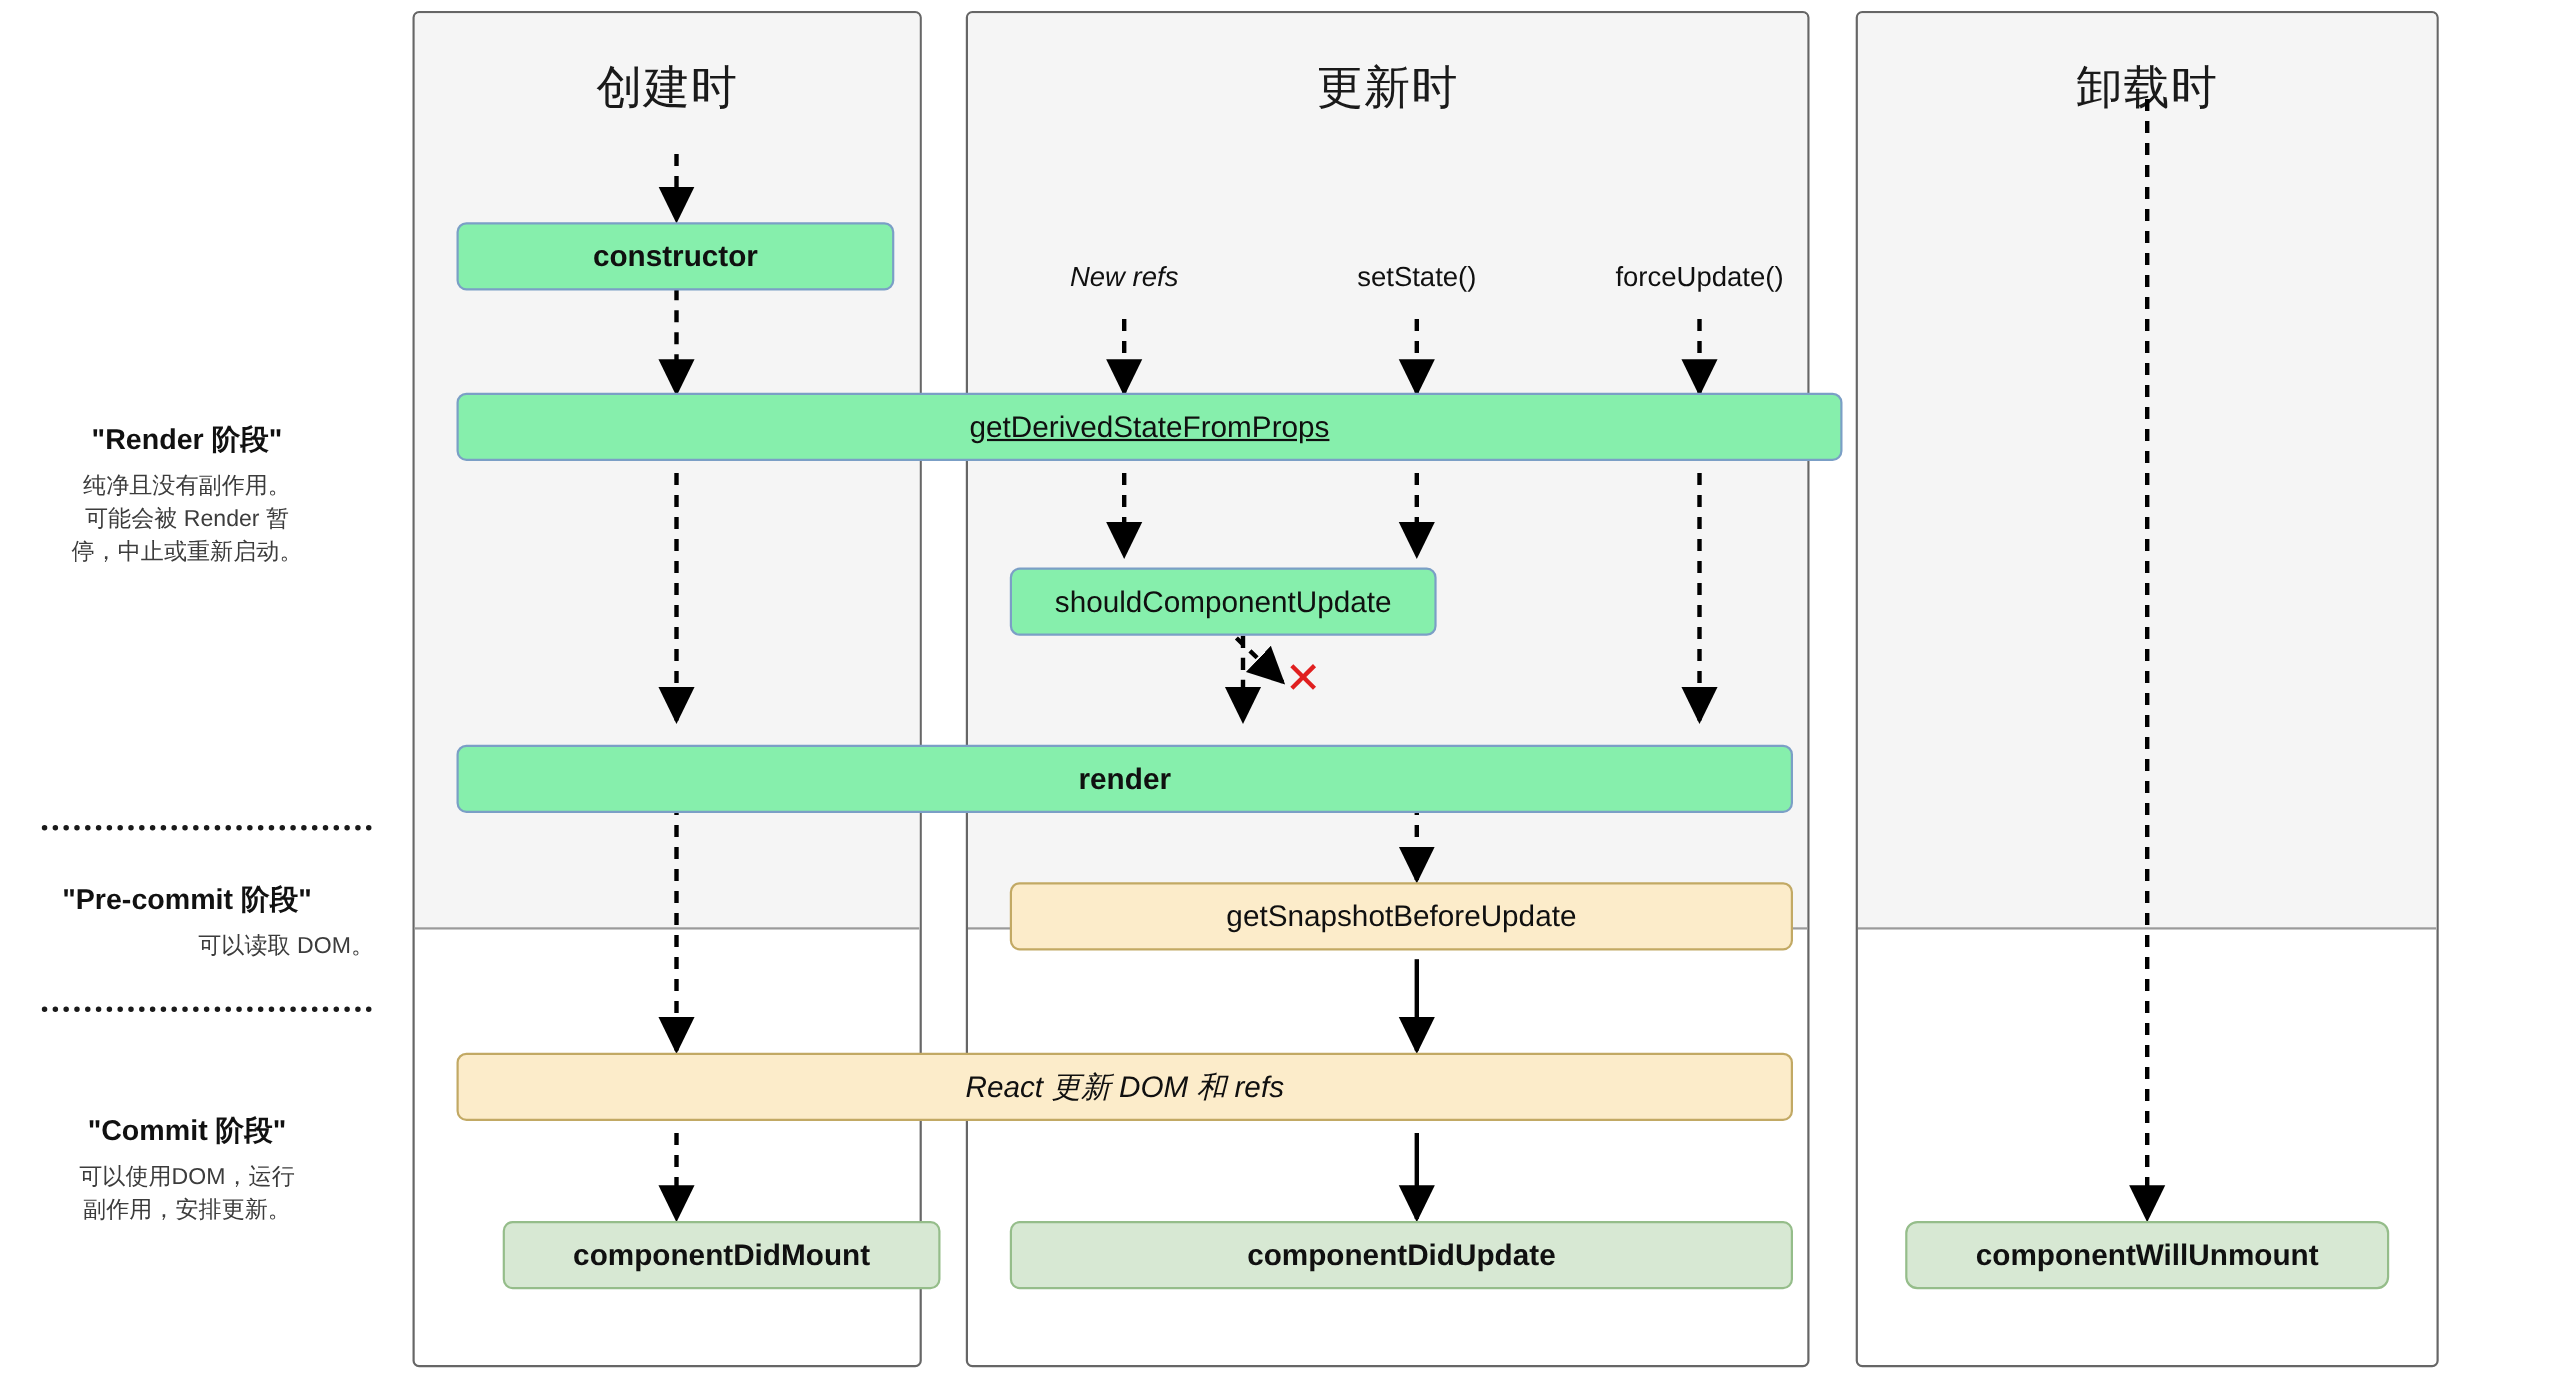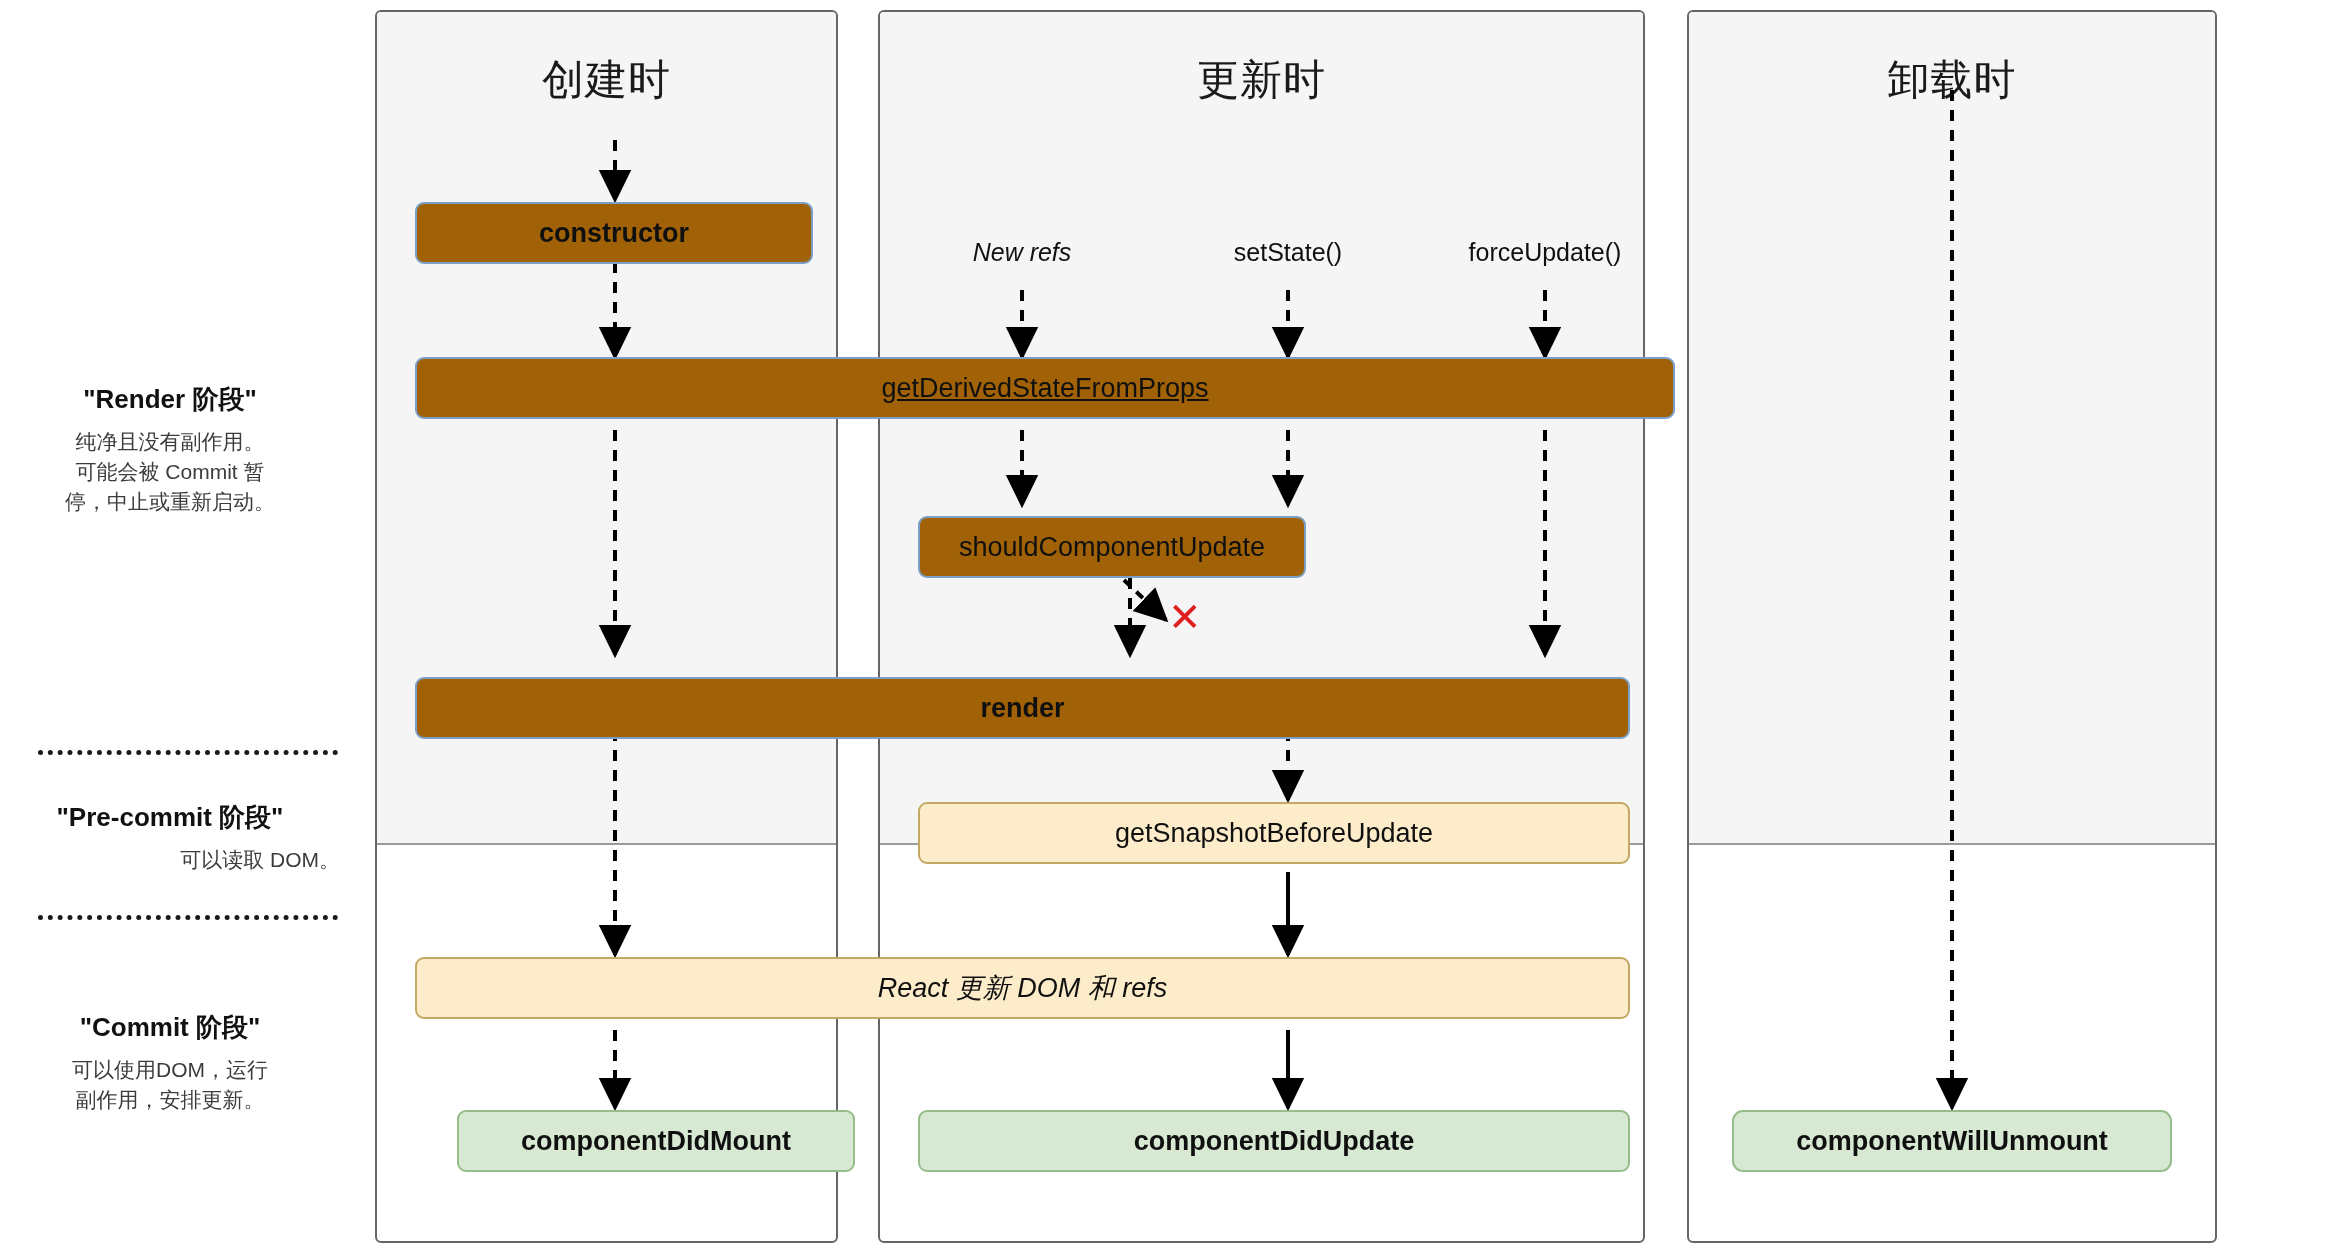--- a/index.html
+++ b/index.html
@@ -67,21 +67,21 @@
     box-sizing: border-box;
     border-radius: 9px;
     display: flex;
     align-items: center;
     justify-content: center;
     font-size: 27px;
     color: #101010;
     white-space: nowrap;
     z-index: 5;
   }
-  .node.blue   { background: #a16207; border: 2px solid #7b9fc6; }
+  .node.blue   { background: #86efac; border: 2px solid #7b9fc6; }
   .node.yellow { background: #fcecca; border: 2px solid #c2a964; }
   .node.green  { background: #d7e8d3; border: 2px solid #95bd8a; }
   .node.bold   { font-weight: bold; }
   .node.italic { font-style: italic; }
 
   
   .trigger {
     position: absolute;
     text-align: center;
     font-size: 25px;
@@ -106,21 +106,21 @@
   }
 </style>
 </head>
 <body>
 
 <div id="stage">
 
   <div class="legend-block" style="left:0px; top:382px;">
     <div class="legend-title">"Render 阶段"</div>
     <div class="legend-desc" style="white-space:pre-line;">纯净且没有副作用。
-可能会被 Commit 暂
+可能会被 Render 暂
 停，中止或重新启动。</div>
   </div>
 
   <div class="legend-rule" style="left:38px; width:300px; top:750px;"></div>
 
   <div class="legend-block" style="left:0px; top:800px;">
     <div class="legend-title">"Pre-commit 阶段"</div>
     <div class="legend-desc" style="white-space:pre-line;text-align:right;">可以读取 DOM。</div>
   </div>
 

